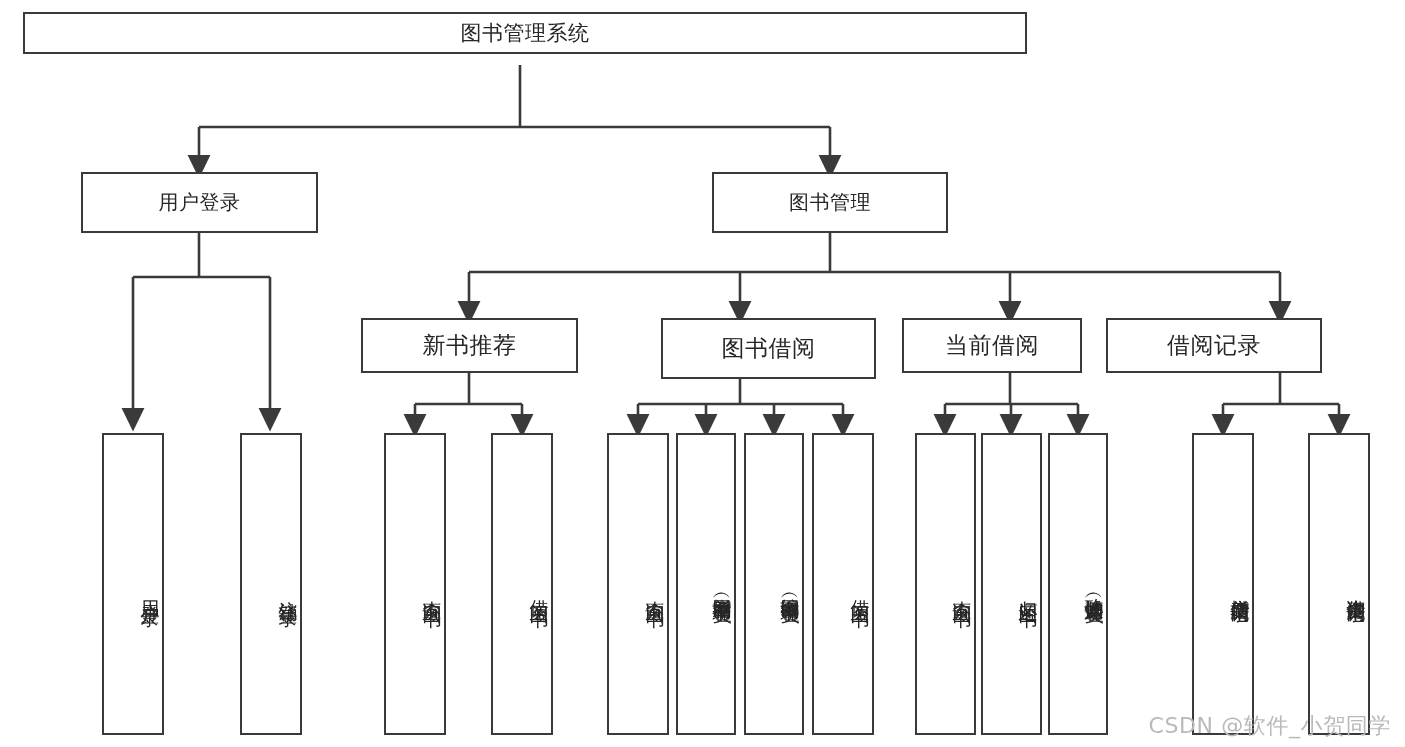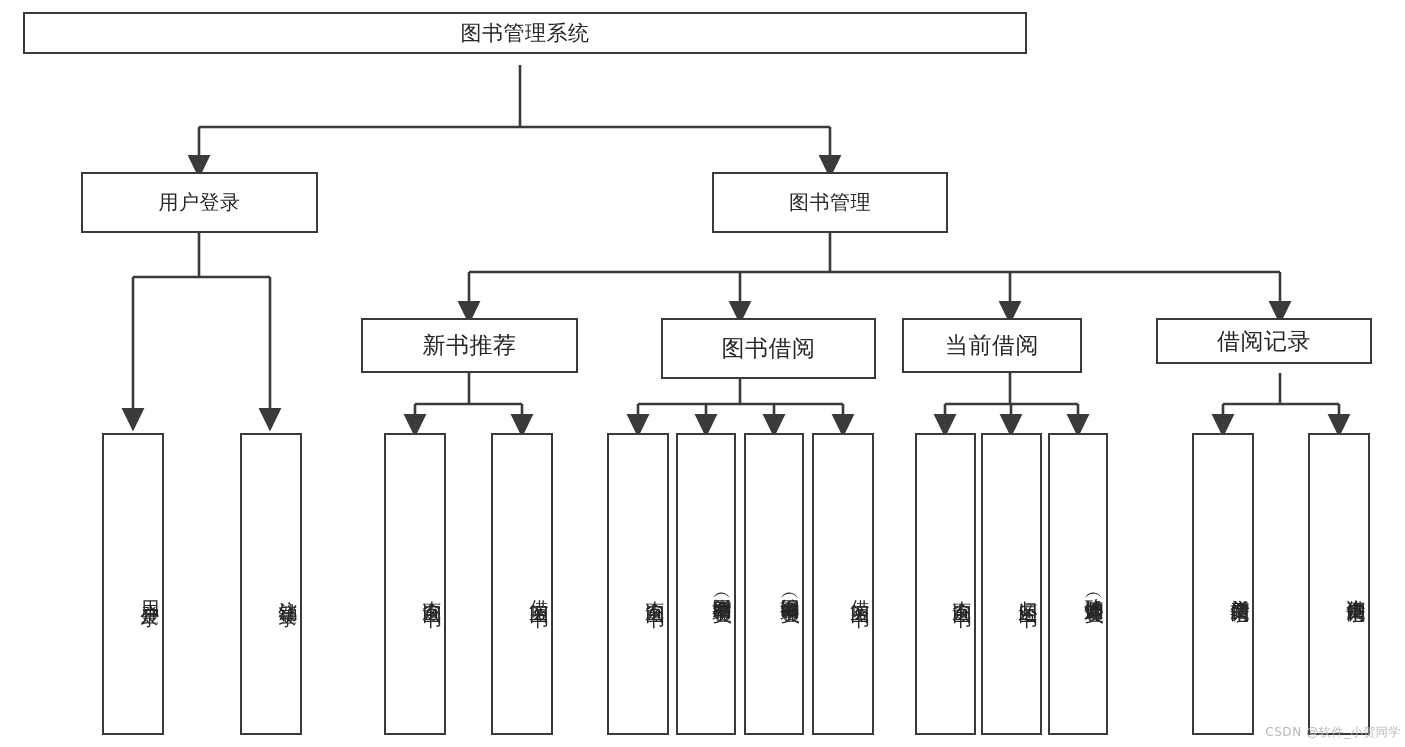--- a/index.html
+++ b/index.html
@@ -56,23 +56,23 @@
     padding-top: 14px;
     line-height: 1.22;
     letter-spacing: 3px;
   }
   .node.leaf.tall-text {
     padding-top: 6px;
     letter-spacing: 1px;
   }
   .watermark {
     position: absolute;
-    right: 4px;
+    right: 14px;
     bottom: 6px;
-    font-size: 12px;
+    font-size: 22px;
     color: #b9b9b9;
     letter-spacing: 0.6px;
     white-space: nowrap;
     pointer-events: none;
   }
 </style>
 </head>
 <body>
 
 <div id="canvas">
@@ -128,21 +128,21 @@
   </svg>
 
   <div class="node root" style="left:23px; top:12px; width:1004px; height:42px;">图书管理系统</div>
 
   <div class="node level1" style="left:81px; top:172px; width:237px; height:61px;">用户登录</div>
   <div class="node level1" style="left:712px; top:172px; width:236px; height:61px;">图书管理</div>
 
   <div class="node level2" style="left:361px; top:318px; width:217px; height:55px;">新书推荐</div>
   <div class="node level2" style="left:633px; top:318px; width:215px; height:61px;margin-left:28px;">图书借阅</div>
   <div class="node level2" style="left:902px; top:318px; width:180px; height:55px;">当前借阅</div>
-  <div class="node level2" style="left:1156px; top:318px; width:216px; height:46px;text-align:center;">借阅记录</div>
+  <div class="node level2" style="left:1106px; top:318px; width:216px; height:55px;text-align:center;">借阅记录</div>
 
   <div class="node leaf" style="left:102px; top:433px; width:62px; height:302px;">用户登录</div>
   <div class="node leaf" style="left:240px; top:433px; width:62px; height:302px;">注销登录</div>
 
   <div class="node leaf" style="left:384px; top:433px; width:62px; height:302px;">查询图书</div>
   <div class="node leaf" style="left:491px; top:433px; width:62px; height:302px;">借阅图书</div>
 
   <div class="node leaf" style="left:607px; top:433px; width:62px; height:302px;">查询图书</div>
   <div class="node leaf tall-text" style="left:676px; top:433px; width:60px; height:302px;">新增图书（管理员）</div>
   <div class="node leaf tall-text" style="left:744px; top:433px; width:60px; height:302px;">编辑图书（管理员）</div>

